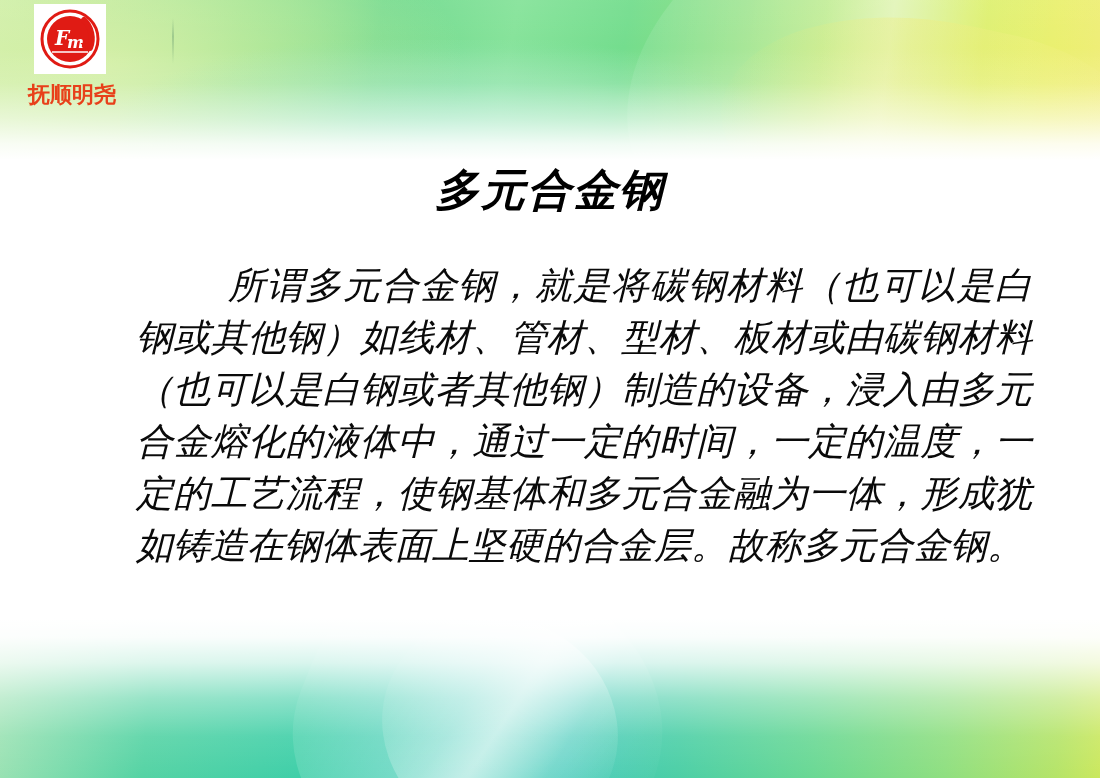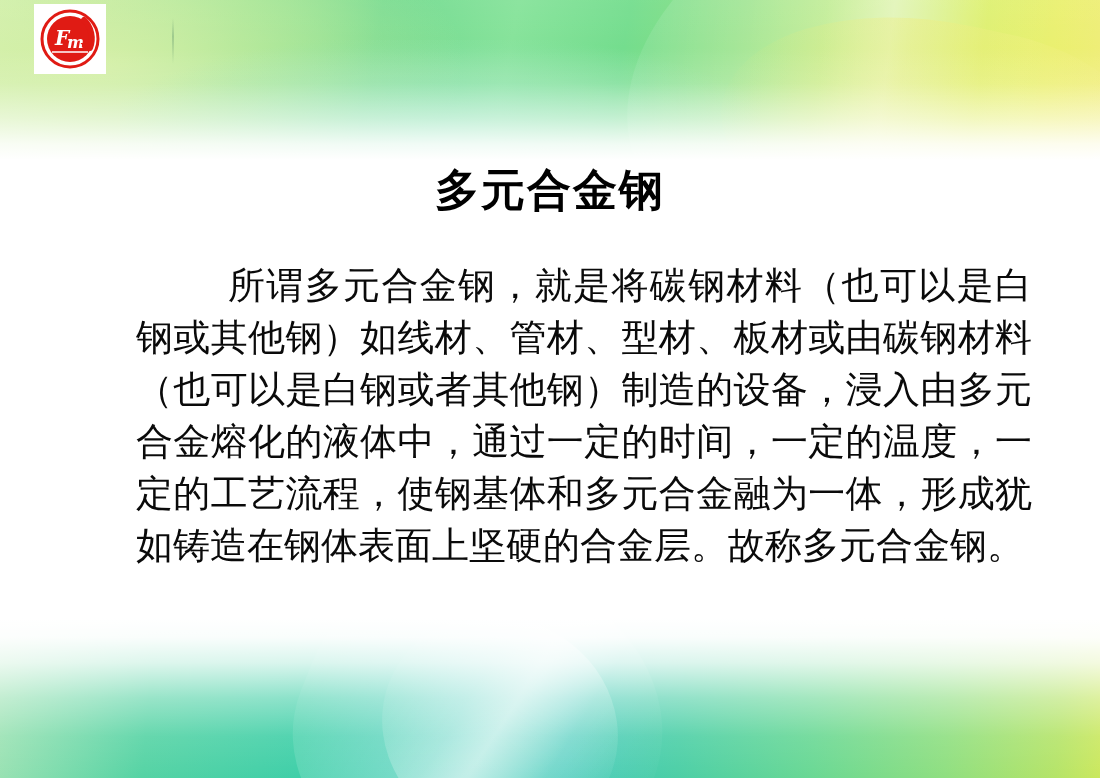--- a/index.html
+++ b/index.html
@@ -209,20 +209,21 @@
     white-space: nowrap;
   }
 
   
   .content {
     position: absolute;
     left: 0;
     top: 150px;
     width: 1100px;
     z-index: 4;
+    font-style: italic;
   }
   .slide-title {
     margin: 0;
     padding: 16px 0 0 0;
     text-align: center;
     font-family: "DejaVu Sans", "Liberation Sans", sans-serif;
     font-size: 44px;
     font-weight: bold;
     color: #000000;
     letter-spacing: 2px;
@@ -273,20 +274,21 @@
         <rect x="0" y="0" width="72" height="70" fill="#ffffff"></rect>
         <circle cx="36" cy="35" r="28" fill="none" stroke="#e01b14" stroke-width="3"></circle>
         <circle cx="36" cy="35" r="23" fill="#e01b14"></circle>
         <path d="M 50 16 A 26 26 0 0 1 56 44" fill="none" stroke="#e01b14" stroke-width="6" stroke-linecap="round"></path>
         <text x="21" y="41" font-family="DejaVu Serif, Liberation Serif, serif" font-size="20" font-weight="bold" font-style="italic" fill="#ffffff">F</text>
         <text x="33" y="44" font-family="DejaVu Serif, Liberation Serif, serif" font-size="16" font-weight="bold" font-style="italic" fill="#ffffff">m</text>
         <text x="46" y="48" font-family="DejaVu Serif, Liberation Serif, serif" font-size="16" font-weight="bold" font-style="italic" fill="#e01b14">y</text>
         <line x1="18" y1="48" x2="54" y2="48" stroke="#ffffff" stroke-width="1.6"></line>
       </svg>
     </div>
+    <div class="logo-wordmark" style="color:#e8401a;">抚顺明尧</div>
   </div>
 
   <div class="content">
     <h1 class="slide-title">多元合金钢</h1>
     <p class="body-text">所谓多元合金钢，就是将碳钢材料（也可以是白钢或其他钢）如线材、管材、型材、板材或由碳钢材料（也可以是白钢或者其他钢）制造的设备，浸入由多元合金熔化的液体中，通过一定的时间，一定的温度，一定的工艺流程，使钢基体和多元合金融为一体，形成犹如铸造在钢体表面上坚硬的合金层。故称多元合金钢。</p>
   </div>
 
 </div>
 
 </body></html>

